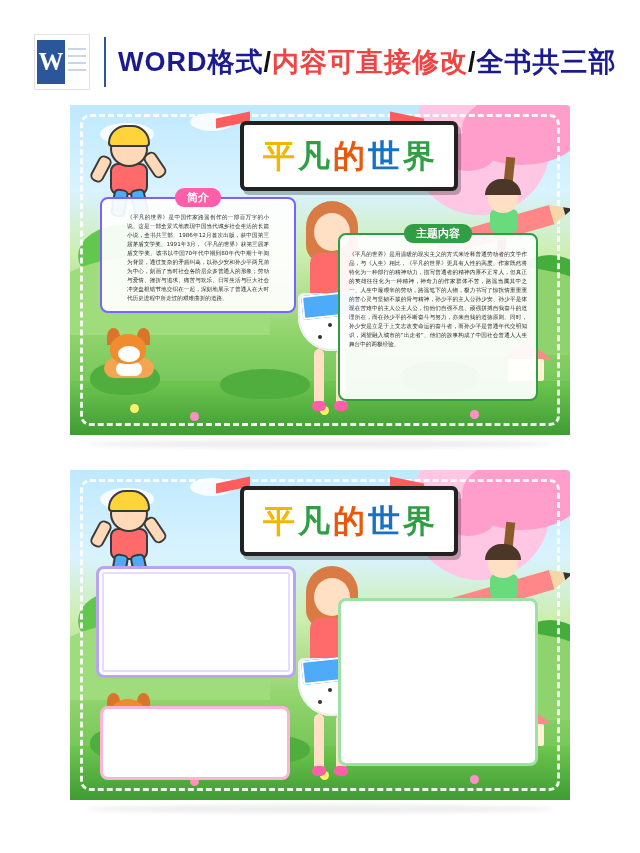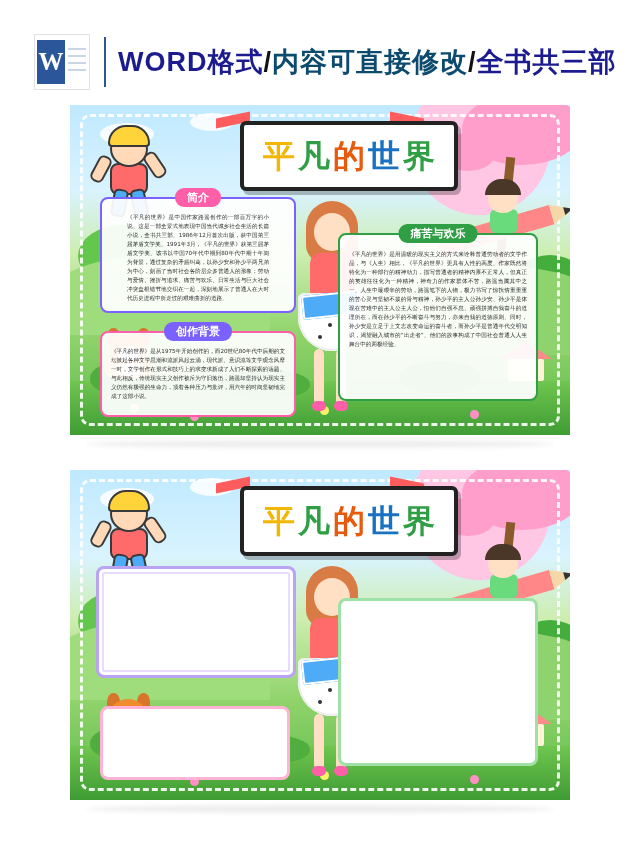--- a/index.html
+++ b/index.html
@@ -8,21 +8,21 @@
   
   .header{position:absolute;left:34px;top:34px;width:572px;height:56px;display:flex;align-items:center;}
   .word-logo{width:56px;height:56px;position:relative;flex:none;}
   .word-logo .sheet{position:absolute;left:0;top:0;width:56px;height:56px;background:#ffffff;border:1px solid #e2e2e2;box-sizing:border-box;}
   .word-logo .blue{position:absolute;left:3px;top:6px;width:28px;height:44px;background:#2b579a;color:#fff;font-weight:bold;font-size:25px;line-height:44px;text-align:center;font-family:"Liberation Serif",serif;}
   .word-logo .lines{position:absolute;left:34px;top:14px;width:18px;height:28px;}
   .word-logo .lines i{display:block;height:2px;background:#c9d6e8;margin-bottom:5px;}
   .hdr-divider{width:2px;height:50px;background:#2b579a;margin:0 12px 0 14px;flex:none;}
   .hdr-text{font-size:27px;font-weight:bold;letter-spacing:1px;white-space:nowrap;font-family:"Liberation Sans",sans-serif;}
   .hdr-text .b{color:#1b1b8f;}
-  .hdr-text .r{color:#0c4a6e;}
+  .hdr-text .r{color:#ef4444;}
   .hdr-text .k{color:#111;}
 
   
   .poster{position:absolute;left:70px;width:500px;height:330px;overflow:hidden;}
   #poster1{top:105px;}
   #poster2{top:470px;}
 
   .bg{position:absolute;inset:0;
       background:
        radial-gradient(circle at 82% 12%, #ffc7e4 0 70px, rgba(255,199,228,0) 71px),
@@ -219,27 +219,23 @@
       <div class="d-ear r"></div>
     <div class="d-head"></div>
       <div class="d-face"></div>
   </div>
 
   <div class="card" id="card-intro">
     <span class="card-title">简介</span>
     <p>《平凡的世界》是中国作家路遥创作的一部百万字的小说。这是一部全景式地表现中国当代城乡社会生活的长篇小说，全书共三部。1986年12月首次出版，获中国第三届茅盾文学奖。1991年3月，《平凡的世界》获第三届茅盾文学奖。该书以中国70年代中期到80年代中期十年间为背景，通过复杂的矛盾纠葛，以孙少安和孙少平两兄弟为中心，刻画了当时社会各阶层众多普通人的形象；劳动与爱情、挫折与追求、痛苦与欢乐、日常生活与巨大社会冲突盘根错节地交织在一起，深刻地展示了普通人在大时代历史进程中所走过的艰难曲折的道路。</p>
   </div>
 
-  <div class="card" id="card-bg">
-    <span class="card-title">创作背景</span>
-    <p>《平凡的世界》是从1975年开始创作的，而20世纪80年代中后期的文坛掀起各种文学思潮和流派风起云涌，现代派、意识流等文学观念风靡一时，文学创作在形式和技巧上的求变求新成了人们不断探索的话题。与此相反，传统现实主义创作被斥为守旧落伍，路遥却坚持认为现实主义仍然有极强的生命力，顶着各种压力与批评，用六年的时间坚韧地完成了这部小说。</p>
-  </div>
 
   <div class="card" id="card-theme">
-    <span class="card-title">痛苦与欢乐</span>
+    <span class="card-title">主题内容</span>
     <p>《平凡的世界》是用温暖的现实主义的方式来诠释普通劳动者的文学作品，与《人生》相比，《平凡的世界》更具有人性的高度。作家既然将特化为一种部行的精神动力，描写普通者的精神内禀不正常人，但真正的英雄往往化为一种精神，神奇力的作家群体不苦，路遥当属其中之一。人生中最艰辛的劳动，路遥笔下的人物，极力书写了惊扰情重重重的苦心灵与坚韧不拔的骨与精神，孙少平的主人公孙少安、孙少平是体现在苦难中的主人公主人公，恒他们自强不息、顽强拼搏自我奋斗的道理所在，而在孙少平的不断奋斗与努力，亦来自我的道德原则。同时，孙少安是立足于上文志改变命运的奋斗者，而孙少平是普通年代交明知识，渴望融入城市的“出走者”。他们的故事构成了中国社会普通人人生舞台中的两极经验。</p>
   </div>
 </div>
 <div class="shadow" style="top:440px;"></div>
 
 <div class="poster" id="poster2">
   <div class="bg"></div>
 
   <div class="sky-cloud" style="left:30px;top:18px;width:54px;height:22px;"></div>
   <div class="sky-cloud" style="left:120px;top:8px;width:44px;height:18px;"></div>

